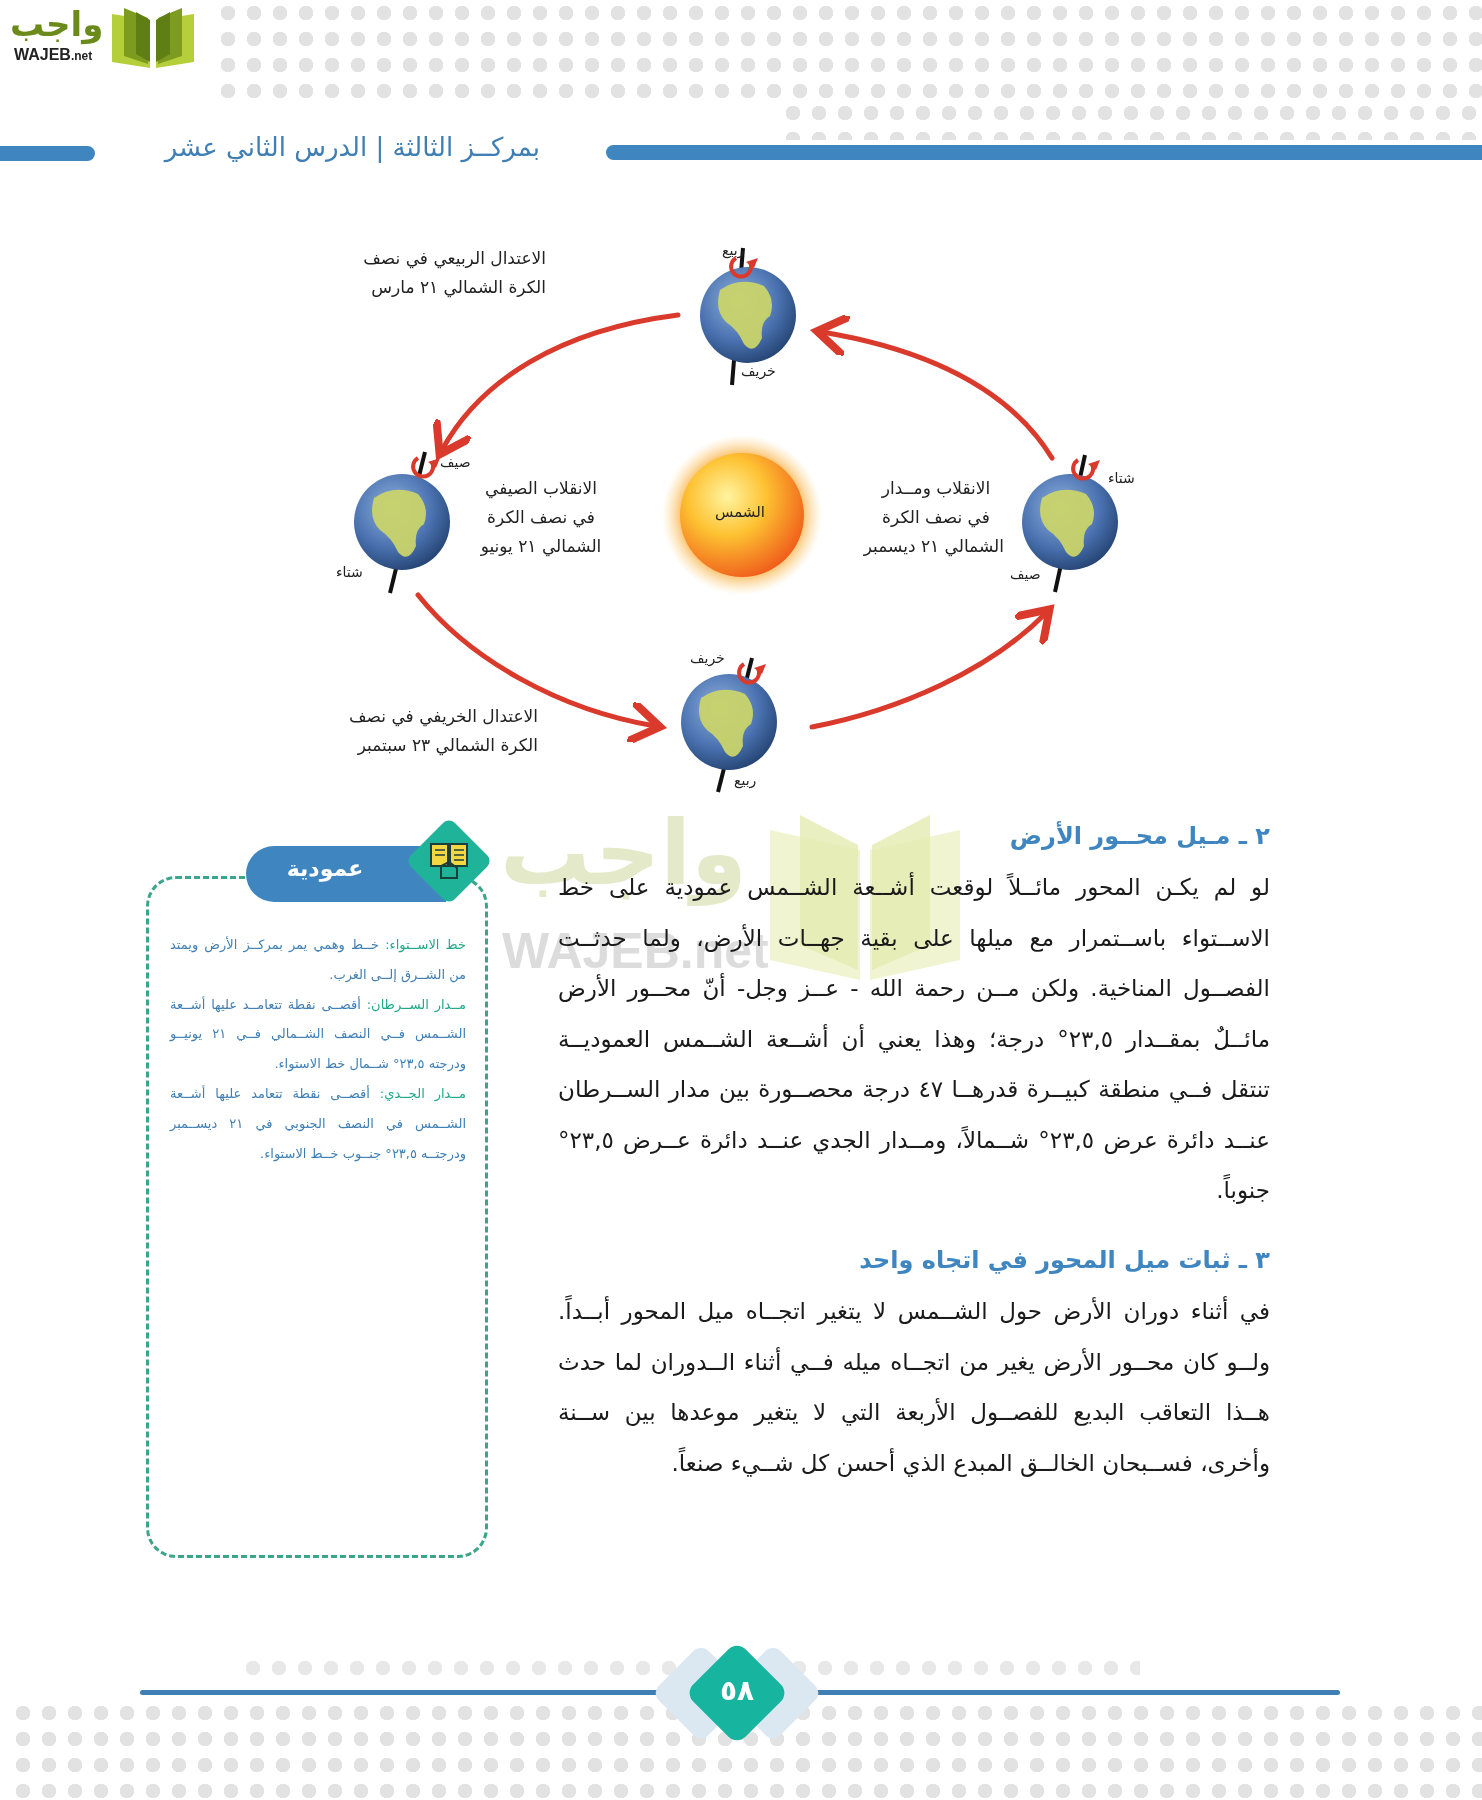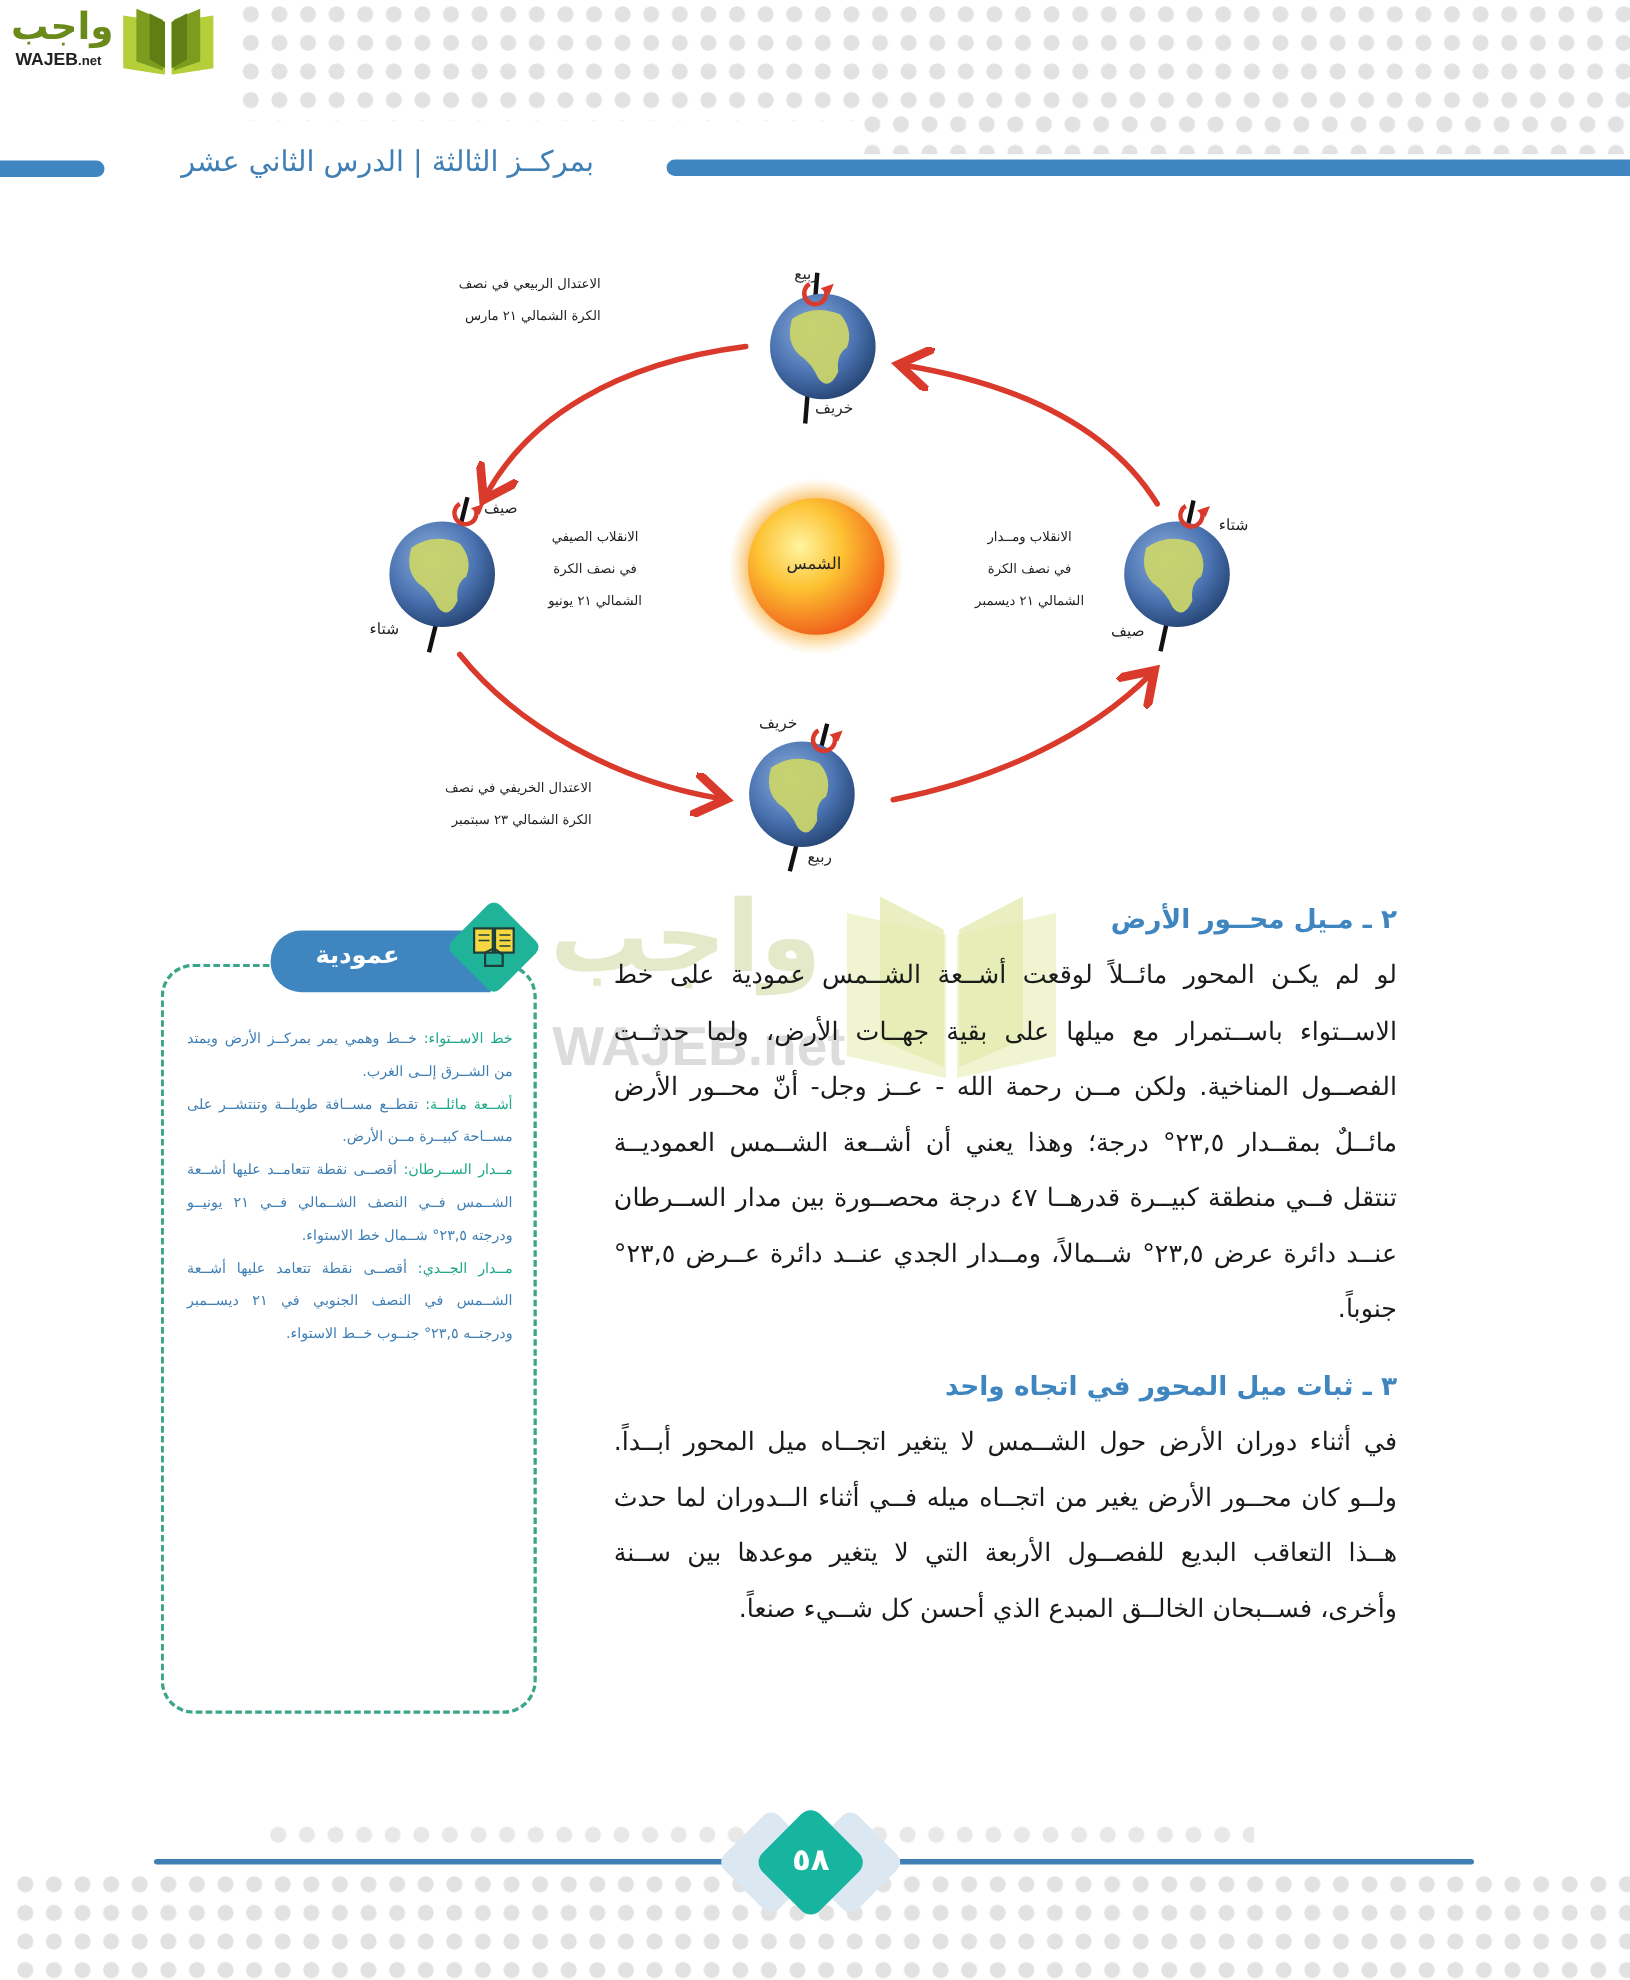--- a/index.html
+++ b/index.html
@@ -13,21 +13,21 @@
   .logo { left:6px; top:4px; width:190px; height:68px; }
   .logo-ar { position:absolute; left:4px; top:0; font-size:34px; font-weight:bold; color:#6a8a1a; }
   .logo-en { position:absolute; left:8px; top:42px; font-size:16px; font-weight:bold; color:#222; font-family:"Liberation Sans", sans-serif; }
   .logo-en small { font-size:12px; }
   .bar { position:absolute; background:#3f86c0; border-radius:8px; height:15px; }
   .page-title { position:absolute; left:170px; top:132px; width:370px; font-size:26px; color:#3f7fb4;
                 direction:rtl; text-align:center; white-space:nowrap; }
 
   
   .diagram { position:absolute; left:0; top:220px; width:1482px; height:590px; }
-  .dlabel { position:absolute; font-size:12px; color:#222; direction:rtl; text-align:right; line-height:29px; white-space:nowrap; }
+  .dlabel { position:absolute; font-size:17px; color:#222; direction:rtl; text-align:right; line-height:29px; white-space:nowrap; }
   .season { position:absolute; font-size:14px; color:#222; direction:rtl; white-space:nowrap; }
   .sun-text { position:absolute; left:700px; top:283px; width:80px; text-align:center; font-size:15px; color:#222; }
 
   
   .h2 { position:absolute; font-size:24px; font-weight:bold; color:#3f86c0; direction:rtl; white-space:nowrap; }
   .para { position:absolute; left:558px; width:712px; direction:rtl; text-align:justify; text-align-last:right;
           font-size:23px; line-height:50.5px; color:#1a1a1a; font-family:"DejaVu Sans", sans-serif; }
 
   
   .defbox { position:absolute; left:146px; top:876px; width:336px; height:676px;
@@ -196,21 +196,20 @@
   <rect x="31" y="12" width="17" height="22" fill="#f5d742" stroke="#1d3f3a" stroke-width="2"></rect>
   <line x1="16" y1="18" x2="26" y2="18" stroke="#1d3f3a" stroke-width="1.5"></line>
   <line x1="16" y1="23" x2="26" y2="23" stroke="#1d3f3a" stroke-width="1.5"></line>
   <line x1="35" y1="18" x2="45" y2="18" stroke="#1d3f3a" stroke-width="1.5"></line>
   <line x1="35" y1="23" x2="45" y2="23" stroke="#1d3f3a" stroke-width="1.5"></line>
   <line x1="35" y1="28" x2="45" y2="28" stroke="#1d3f3a" stroke-width="1.5"></line>
   <path d="M22 34 L22 46 L38 46 L38 36 L30 30 Z" fill="none" stroke="#1d3f3a" stroke-width="2"></path>
 </svg>
 <div class="deftext">
   <div><span class="term">خط الاســتواء:</span><span> خــط وهمي يمر بمركــز الأرض ويمتد من الشــرق إلــى الغرب.</span></div>
-  <div><span class="term">أشــعة مائلــة:</span><span> تقطــع مســافة طويلــة وتنتشــر على مســاحة كبيــرة مــن الأرض.</span></div>
   <div><span class="term">مــدار الســرطان:</span><span> أقصــى نقطة تتعامــد عليها أشــعة الشــمس فــي النصف الشــمالي فــي ٢١ يونيــو ودرجته ٢٣,٥° شــمال خط الاستواء.</span></div>
   <div><span class="term">مــدار الجــدي:</span><span> أقصــى نقطة تتعامد عليها أشــعة الشــمس في النصف الجنوبي في ٢١ ديســمبر ودرجتــه ٢٣,٥° جنــوب خــط الاستواء.</span></div>
 </div>
 
 <div class="fline"></div>
 <div class="fdiamond-bg" style="left:666px;top:1658px;"></div>
 <div class="fdiamond-bg" style="left:738px;top:1658px;"></div>
 <div class="fdiamond"></div>
 <div class="pagenum">٥٨</div>
 

